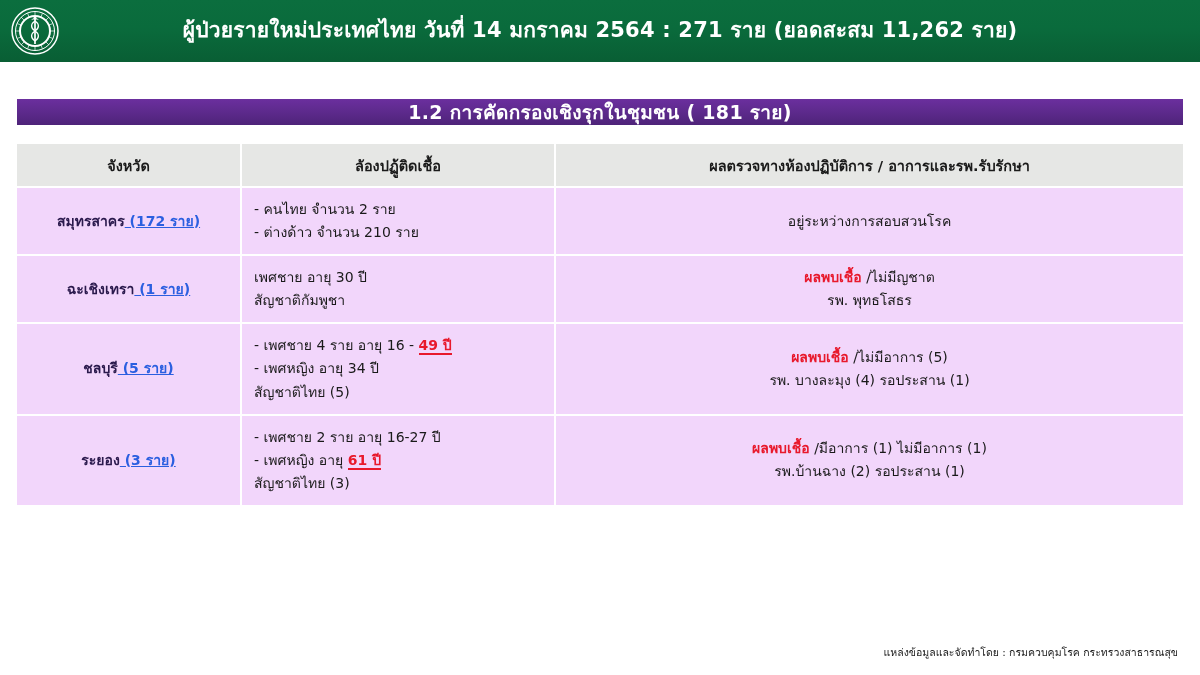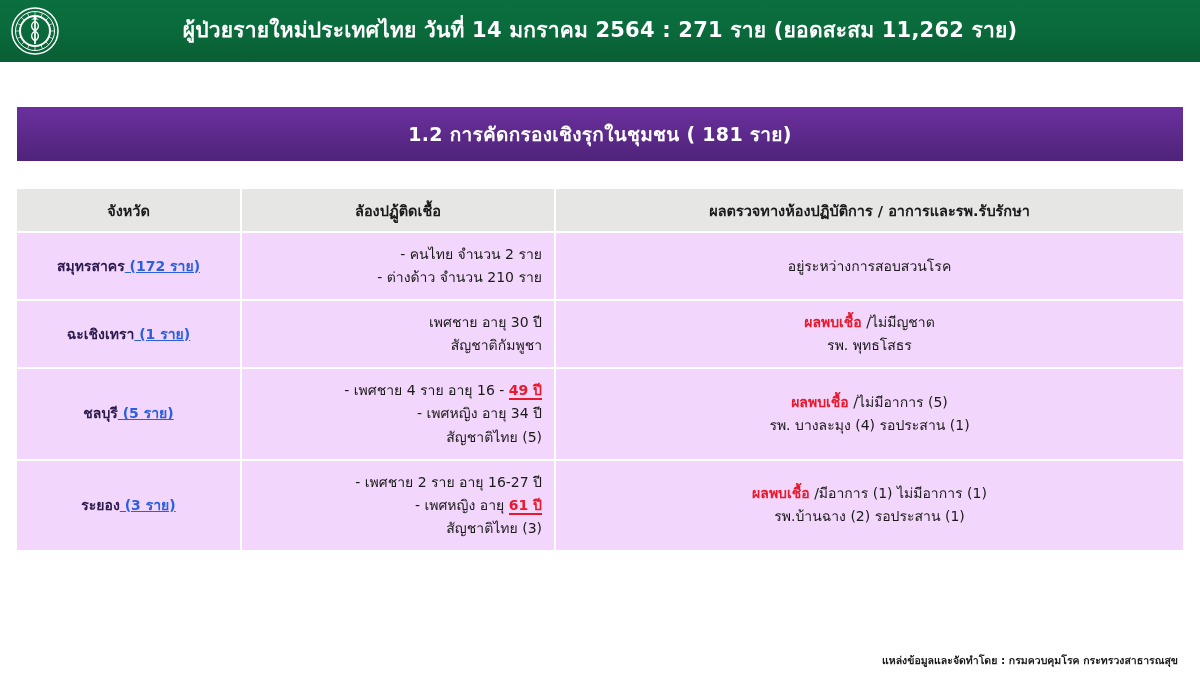--- a/index.html
+++ b/index.html
@@ -41,22 +41,22 @@
     font-weight: bold;
     letter-spacing: 0.2px;
     padding-right: 60px;
     line-height: 1.1;
     white-space: nowrap;
   }
 
   
   .section-title-bar {
     position: absolute;
-    left: 17px; top: 107px;
-    width: 1166px; height: 54px;
+    left: 17px; top: 99px;
+    width: 1166px; height: 26px;
     background: linear-gradient(to bottom, #6b2f9e 0%, #5d2a8c 50%, #4e2379 100%);
     display: flex;
     align-items: center;
     justify-content: center;
   }
 
   .section-title-text {
     color: #ffffff;
     font-size: 19px;
     font-weight: bold;
@@ -65,21 +65,20 @@
   }
 
   
   .data-table {
     position: absolute;
     left: 17px; top: 144px;
     width: 1166px;
     border-collapse: separate;
     border-spacing: 0;
     table-layout: fixed;
-    margin-top: 45px;
   }
 
   .data-table col.c-province { width: 225px; }
   .data-table col.c-traits   { width: 314px; }
   .data-table col.c-results  { width: 627px; }
 
   .data-table thead th {
     background: #e6e7e5;
     color: #1a1a1a;
     font-size: 14.5px;
@@ -109,21 +108,21 @@
 
   .cell-province {
     text-align: center;
     font-weight: bold;
     white-space: nowrap;
   }
   .province-name { color: #2b1a4d; }
   .province-count { color: #2b5fe0; text-decoration: underline; }
 
   .cell-traits {
-    text-align: right;
+    text-align: left;
     padding-left: 14px;
   }
   .cell-results {
     text-align: center;
   }
 
   .line { display: block; white-space: nowrap; }
 
   .hl-red {
     color: #e8192c;
@@ -133,23 +132,23 @@
   }
   .res-positive {
     color: #e8192c;
     font-weight: bold;
   }
 
   
   .footer-credit {
     position: absolute;
     right: 22px;
-    bottom: 6px;
+    bottom: 14px;
     font-size: 10.5px;
-    font-weight: bold;
+    font-weight: normal;
     color: #1a1a1a;
     white-space: nowrap;
   }
 </style>
 </head>
 <body>
 
 <div class="header-bar">
   <svg class="moph-logo" viewBox="0 0 100 100">
     <circle cx="50" cy="50" r="46" fill="none" stroke="#ffffff" stroke-width="3"></circle>

